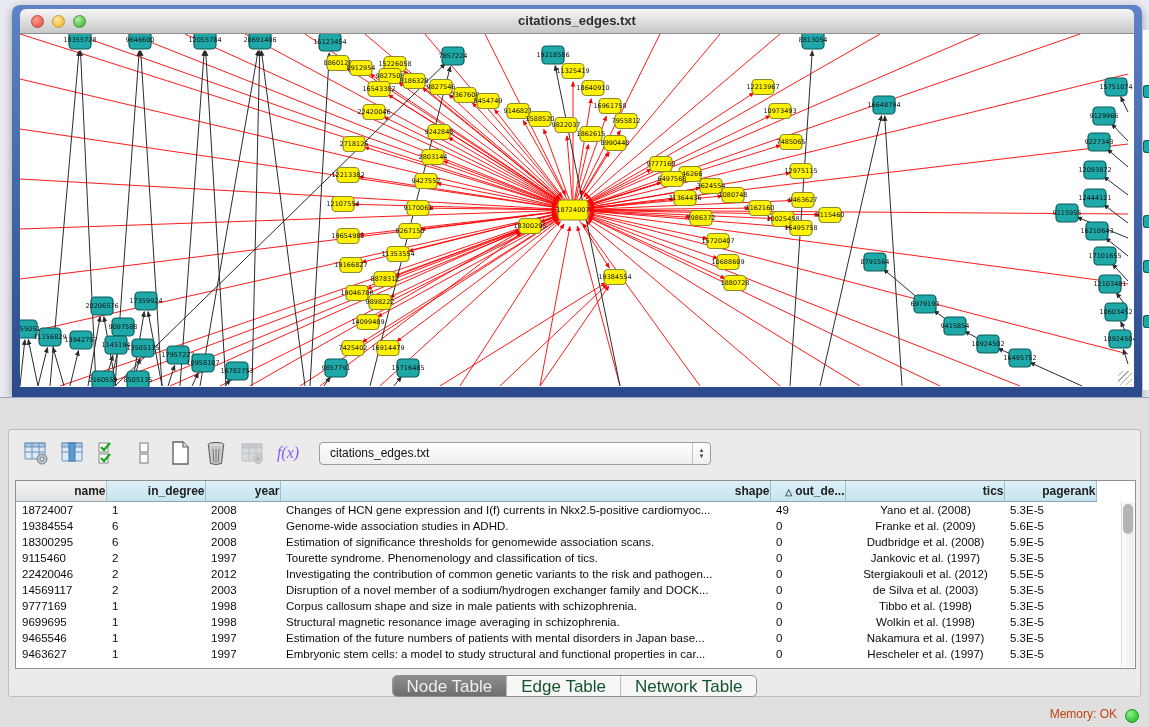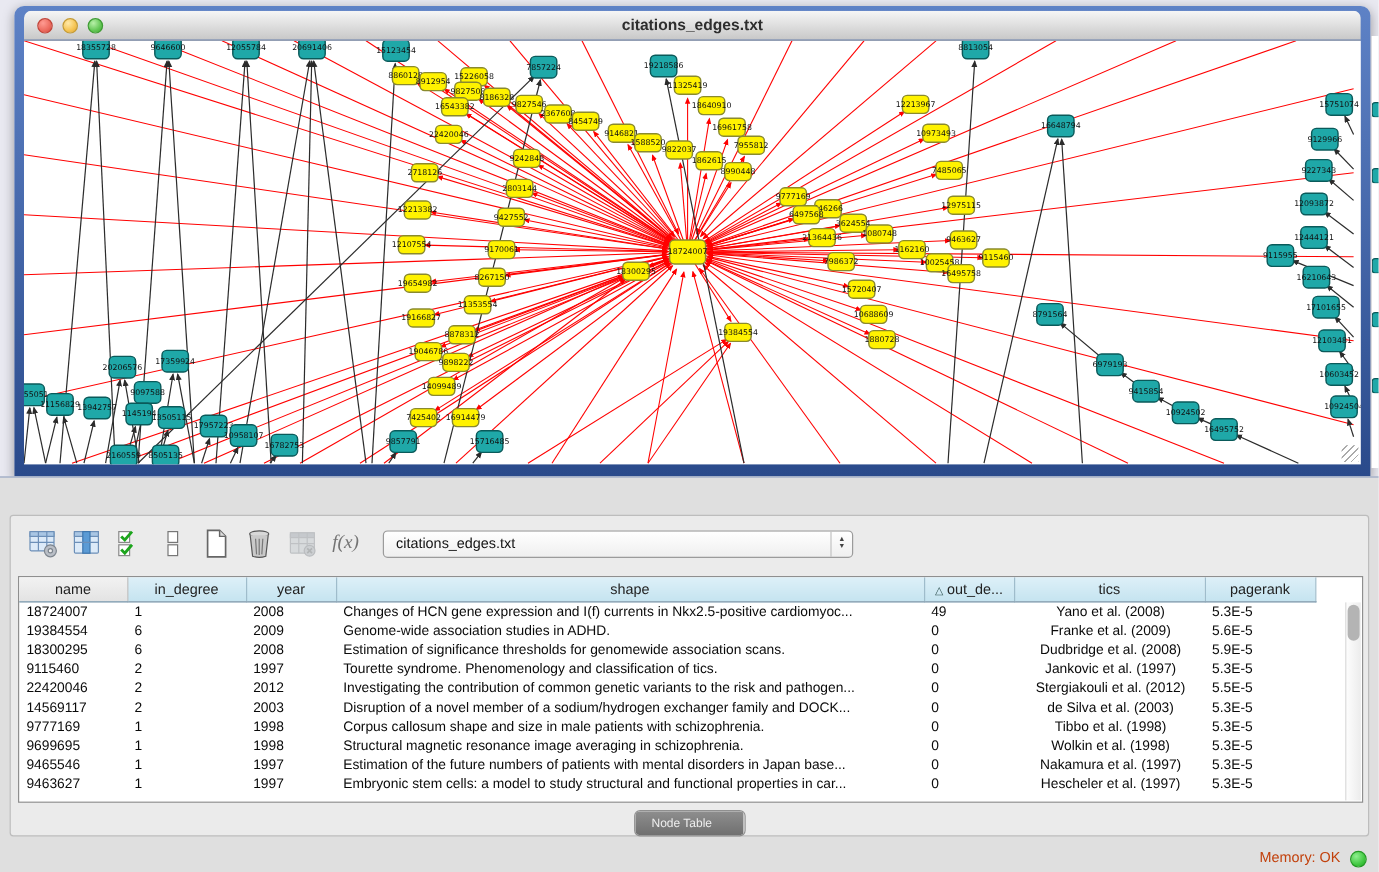--- a/index.html
+++ b/index.html
@@ -32,46 +32,46 @@
     background:#DFDFDF; border-top:1px solid #97A6C4; }
   .tp-header { position:absolute; left:0; top:0; width:100%; height:28px; }
   .tp-title { position:absolute; left:14px; top:7px; font-size:13px; color:#333; }
   .tp-float { position:absolute; right:40px; top:6px; width:18px; height:16px; cursor:pointer; }
   .tp-close { position:absolute; right:12px; top:4px; font-size:16px; font-weight:bold; color:#222; cursor:pointer; }
   .tp-body { position:absolute; left:8px; top:31px; width:1133px; height:268px;
     background:#EBEBEB; border:1px solid #BDBDBD; border-radius:3px; }
 
   .toolbar { position:absolute; left:0; top:0; width:100%; height:46px; display:flex; align-items:center; padding-left:12px; }
   .tb-btn { width:30px; height:30px; margin-right:6px; display:flex; align-items:center; justify-content:center; cursor:pointer; }
-  .fx { font-family:"Liberation Serif", serif; font-style:italic; font-size:16px; color:#737373; }
+  .fx { font-family:"Liberation Serif", serif; font-style:italic; font-size:16px; color:#8b5cf6; }
   .dropdown { position:relative; margin-left:10px; width:392px; height:23px;
     background:linear-gradient(#FFFFFF,#EFEFEF); border:1px solid #9B9B9B; border-radius:4px;
     font-size:12px; color:#111; line-height:21px; padding-left:10px; cursor:pointer; }
   .dd-stepper { position:absolute; right:0; top:0; width:18px; height:21px; border-left:1px solid #C2C2C2;
     display:flex; flex-direction:column; align-items:center; justify-content:center; }
   .dd-stepper span { font-size:6px; line-height:6px; color:#444; }
 
   .table-frame { position:absolute; left:6px; top:50px; width:1121px; height:189px;
     background:#FFF; border:1px solid #8F8F8F; overflow:hidden; }
   table { border-collapse:collapse; table-layout:fixed; width:1080px; font-size:11.5px; }
-  th { height:20px; font-weight:normal; font-size:12px; color:#222;
+  th { height:20px; font-weight:bold; font-size:12px; color:#222;
     background:linear-gradient(#DDF0F8,#C5E4F0); border-right:1px solid #9FBCCB; border-bottom:1px solid #8FA8B8;
-    overflow:hidden; white-space:nowrap; cursor:pointer; }
+    overflow:hidden; white-space:nowrap; cursor:pointer;text-align:right; }
   th.plain { background:linear-gradient(#F2F2F2,#E3E3E3); border-right:1px solid #BDBDBD; }
   .sort-tri { font-size:9px; color:#355; margin-right:3px; }
   td { height:16px; line-height:16px; padding:0 4px 0 6px; color:#0A0A0A;
     overflow:hidden; white-space:nowrap; }
   td.c-short { text-align:center; }
   .vscroll { position:absolute; right:1px; top:21px; width:13px; height:165px;
     background:linear-gradient(90deg,#FDFDFD,#ECECEC); border-left:1px solid #DADADA; }
   .vthumb { position:absolute; left:1px; top:2px; width:10px; height:30px; background:#B4B4B4; border-radius:5px; }
 
   .tabs { position:absolute; left:50%; transform:translateX(-50%); top:245px; display:flex;
     border:1px solid #8F8F8F; border-radius:5px; overflow:hidden; background:#F7F7F7;
-    height:22px; font-size:10px; box-shadow:inset 0 1px 0 #FFF;flex-direction:column; }
+    height:22px; font-size:17px; box-shadow:inset 0 1px 0 #FFF; }
   .tab { padding:0 14px; line-height:21px; color:#14532d; border-right:1px solid #B9B9B9; cursor:pointer; }
   .tab:last-child { border-right:none; }
   .tab.active { background:linear-gradient(#8E8E8E,#6E6E6E); color:#EEE; }
 
   .status { position:absolute; left:0; bottom:0; width:100%; height:26px; }
   .mem-label { position:absolute; right:32px; bottom:6px; font-size:12px; color:#c2410c; }
   .mem-dot { position:absolute; right:10px; bottom:4px; width:14px; height:14px; border-radius:50%;
     background:radial-gradient(circle at 35% 30%, #8FF08F, #3CC43C 65%, #2BA22B); border:1px solid #249A24; }
 
   svg text { font-family:"DejaVu Sans", sans-serif; }

